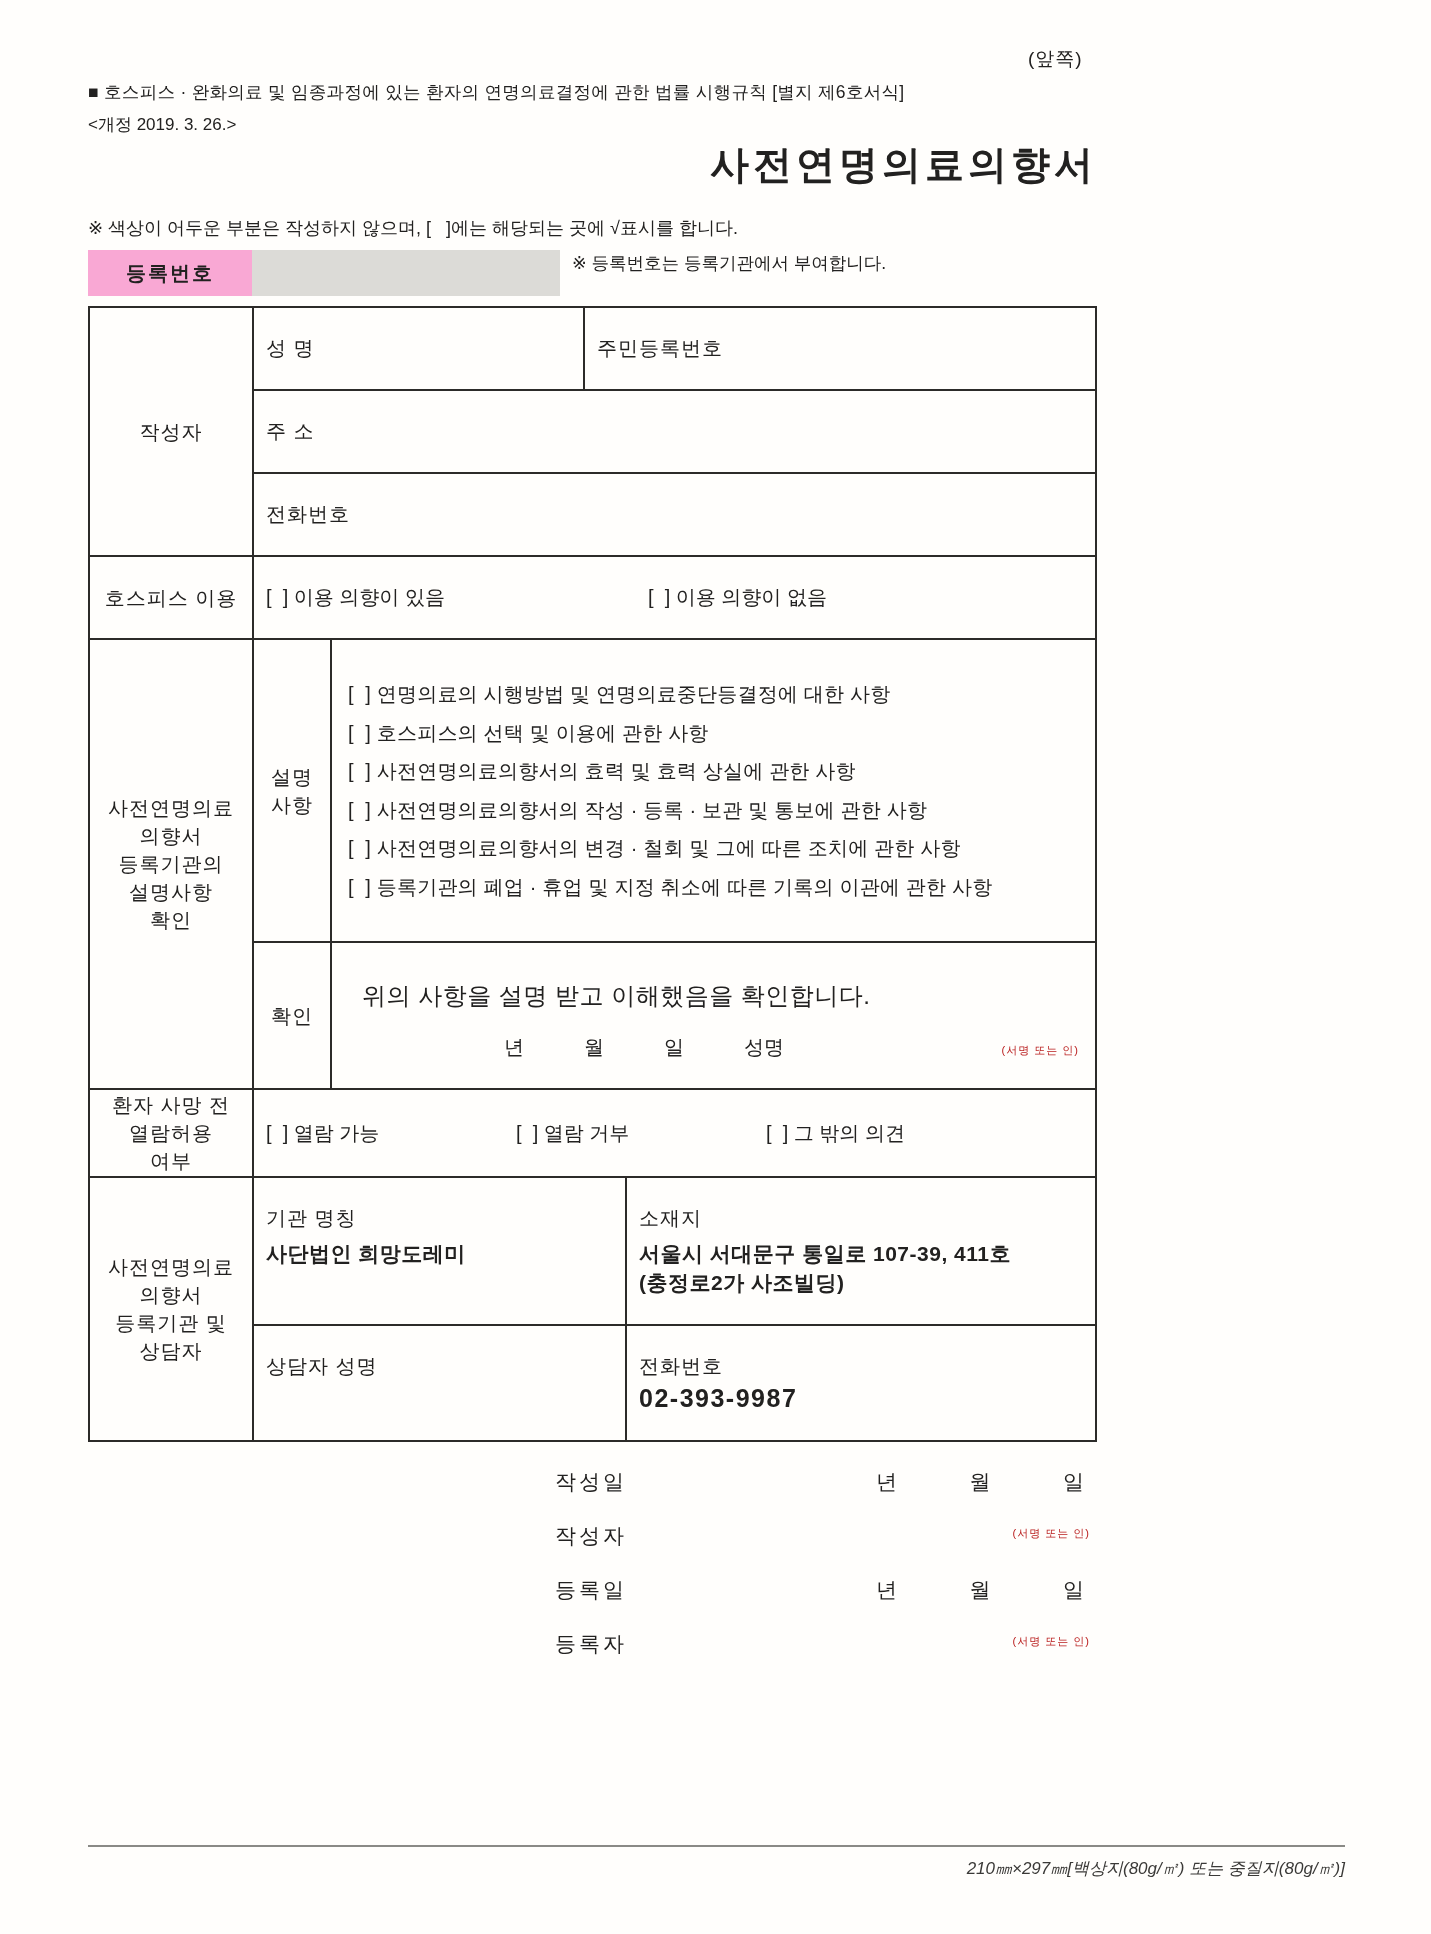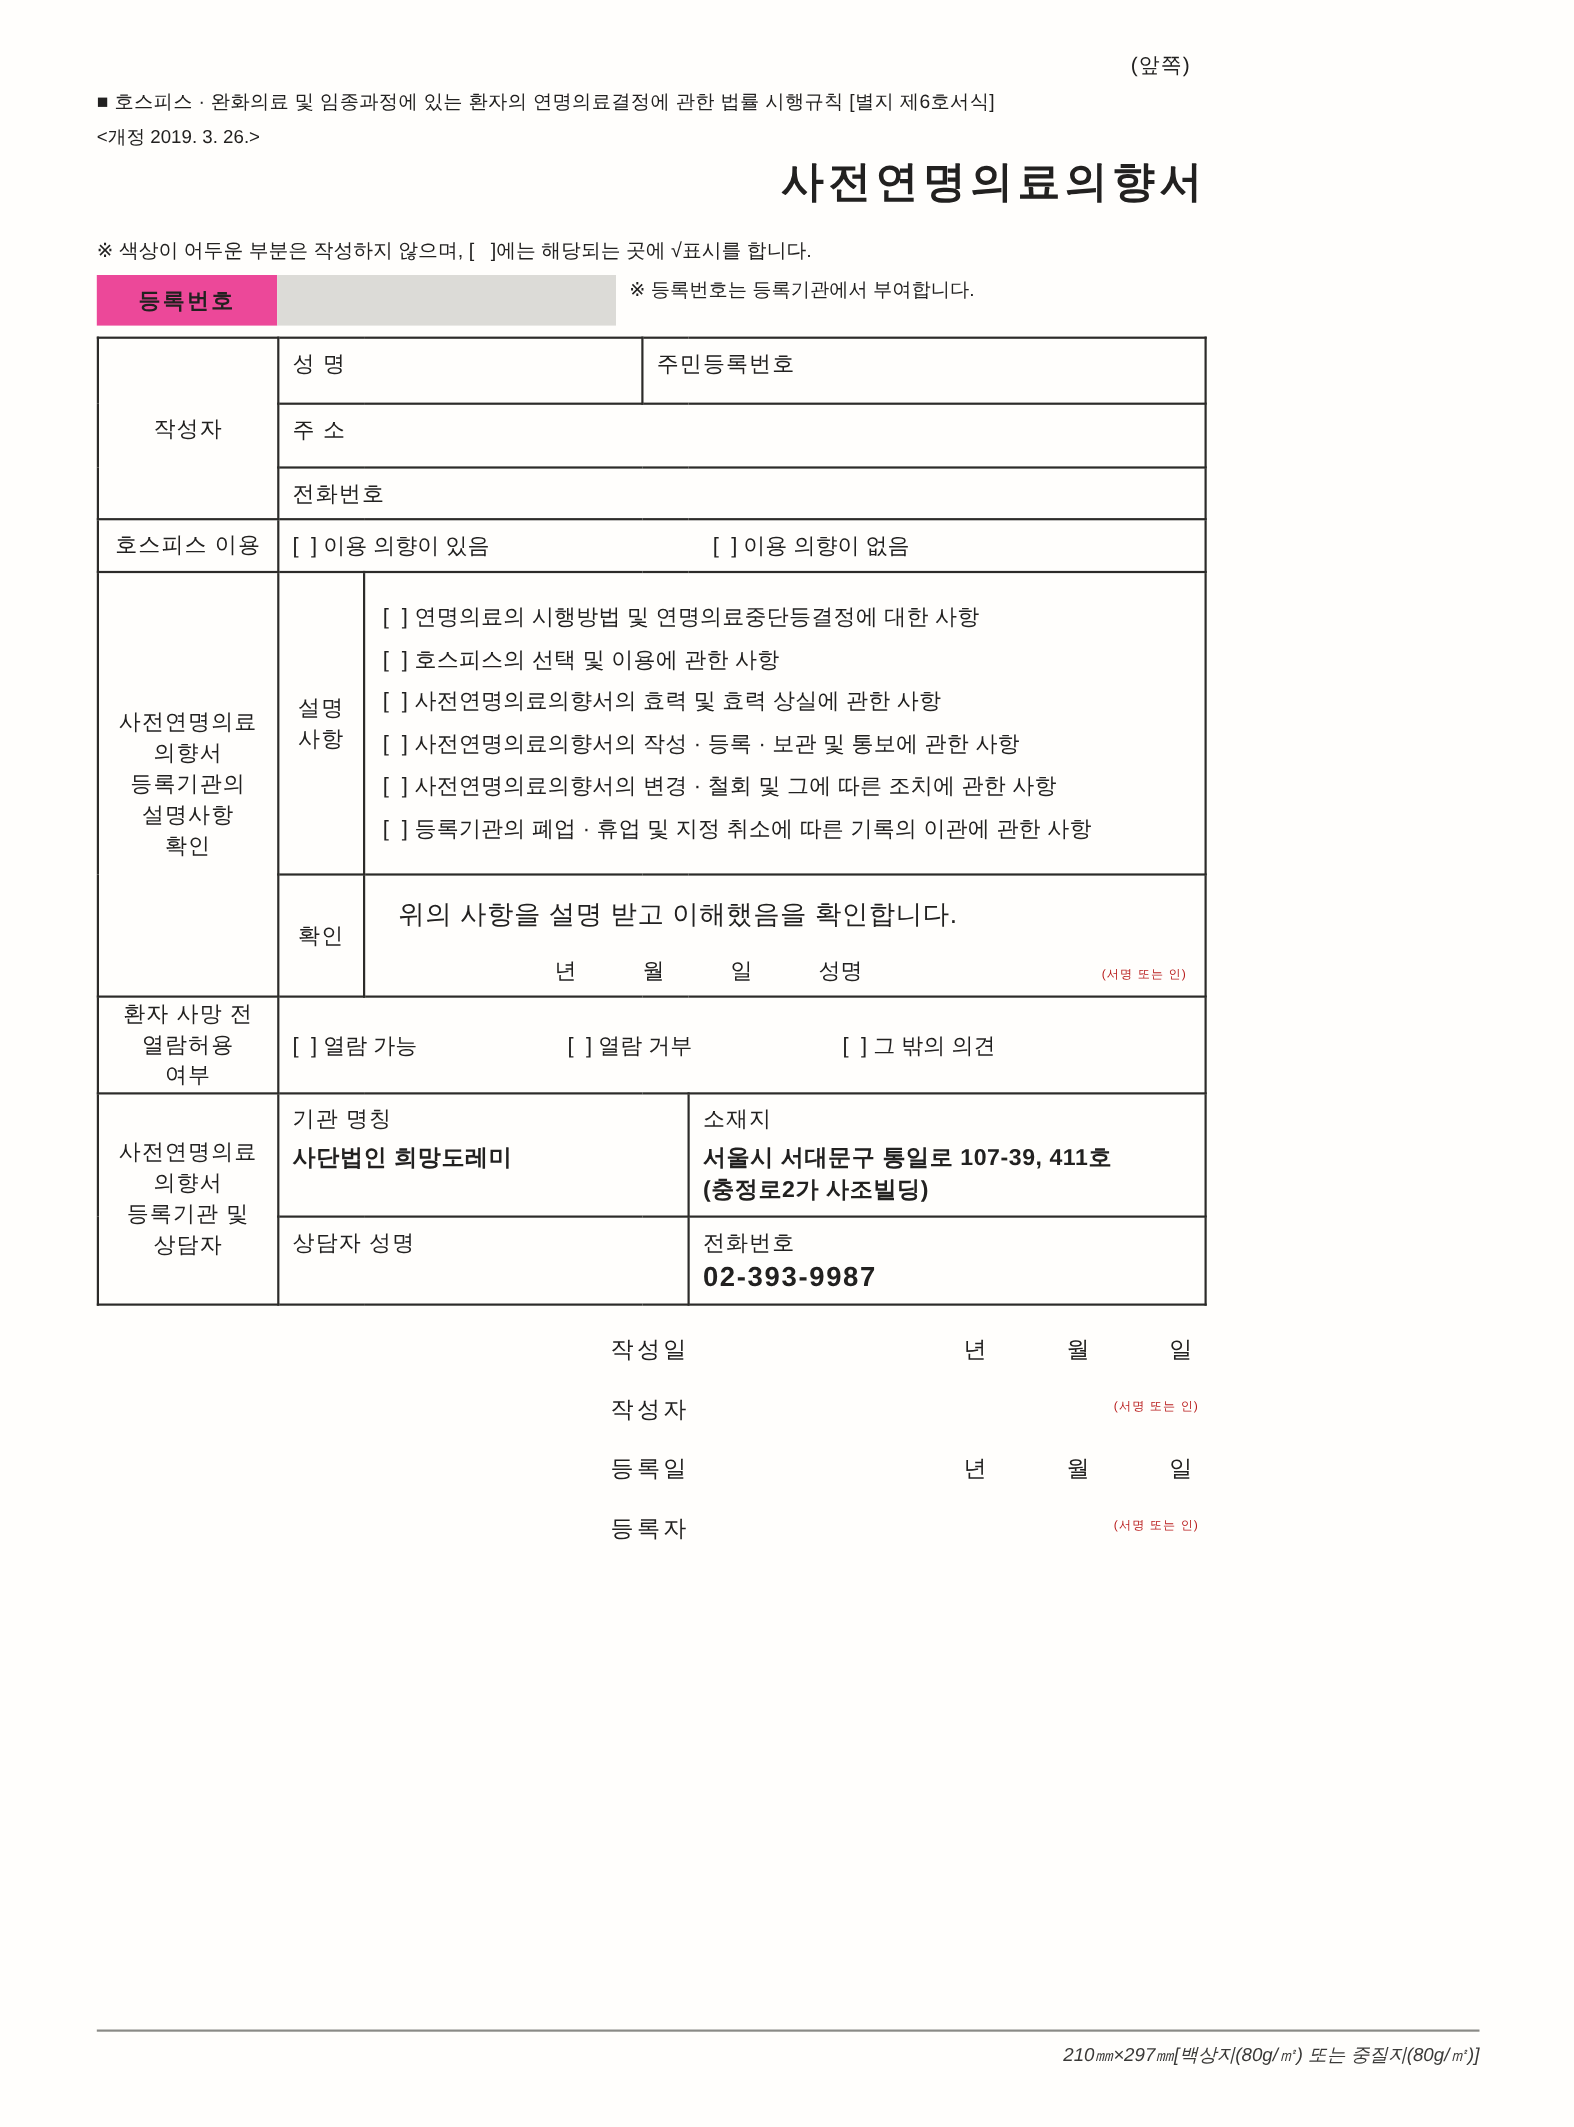--- a/index.html
+++ b/index.html
@@ -15,29 +15,29 @@
   }
   .pre { white-space: pre-wrap; }
 
   .side-note { position: absolute; top: 46px; left: 1028px; font-size: 19px; letter-spacing: 1px; }
   .law-ref   { margin-top: 30px; font-size: 17.5px; letter-spacing: .3px; }
   .revision  { margin-top: 9px; font-size: 17px; }
   .title     { width: 1009px; text-align: right; font-size: 39px; font-weight: 800; letter-spacing: 4px; margin-top: 2px; }
   .instruction { margin-top: 24px; font-size: 18px; }
 
   .reg-row   { margin-top: 10px; display: flex; align-items: stretch; height: 46px; }
-  .reg-label { width: 164px; background: #ec4899; display: flex; align-items: center; justify-content: center;
+  .reg-label { width: 164px; background: #f9a8d4; display: flex; align-items: center; justify-content: center;
                font-size: 20px; font-weight: 600; letter-spacing: 2px; }
   .reg-field { width: 308px; background: #dcdbd7; }
   .reg-note  { margin-left: 12px; padding-top: 1px; font-size: 17.5px; }
 
   .form-table { margin-top: 10px; border-collapse: collapse; table-layout: fixed; width: 1009px; }
   .form-table td { border: 2px solid #2c2b29; }
   .sec  { text-align: center; vertical-align: middle; font-size: 20px; line-height: 28px; letter-spacing: 1px; }
-  .cell { vertical-align: top; padding: 9px 12px; font-size: 20px; border-radius: 30px; }
+  .cell { vertical-align: top; padding: 27px 12px; font-size: 20px; border-radius: 30px; }
   .vmid { vertical-align: middle; }
   .flabel { font-size: 20px; letter-spacing: 1px; }
   .fvalue { font-size: 21px; font-weight: 700; margin-top: 7px; letter-spacing: .5px; line-height: 29px; }
   .fvalue.phone { font-size: 25px; margin-top: 4px; letter-spacing: 1.5px; }
 
   .opt-row { display: flex; align-items: center; font-size: 20px; }
   .hospice-opts .opt { width: 382px; }
   .hospice-opts .opt:last-child { width: auto; }
   .access-opts .opt { width: 250px; }
   .access-opts .opt:last-child { width: auto; }

